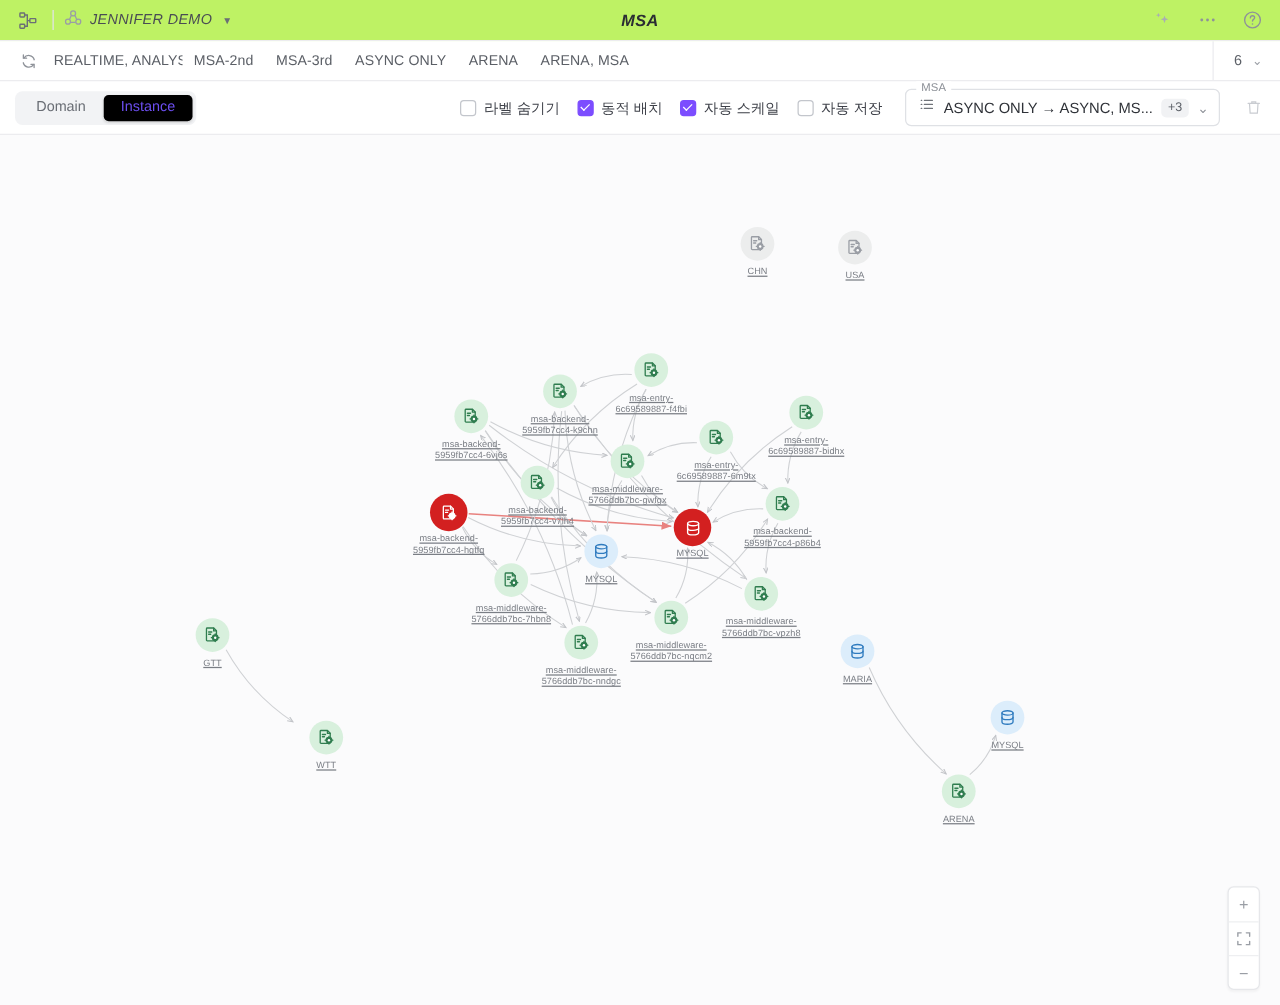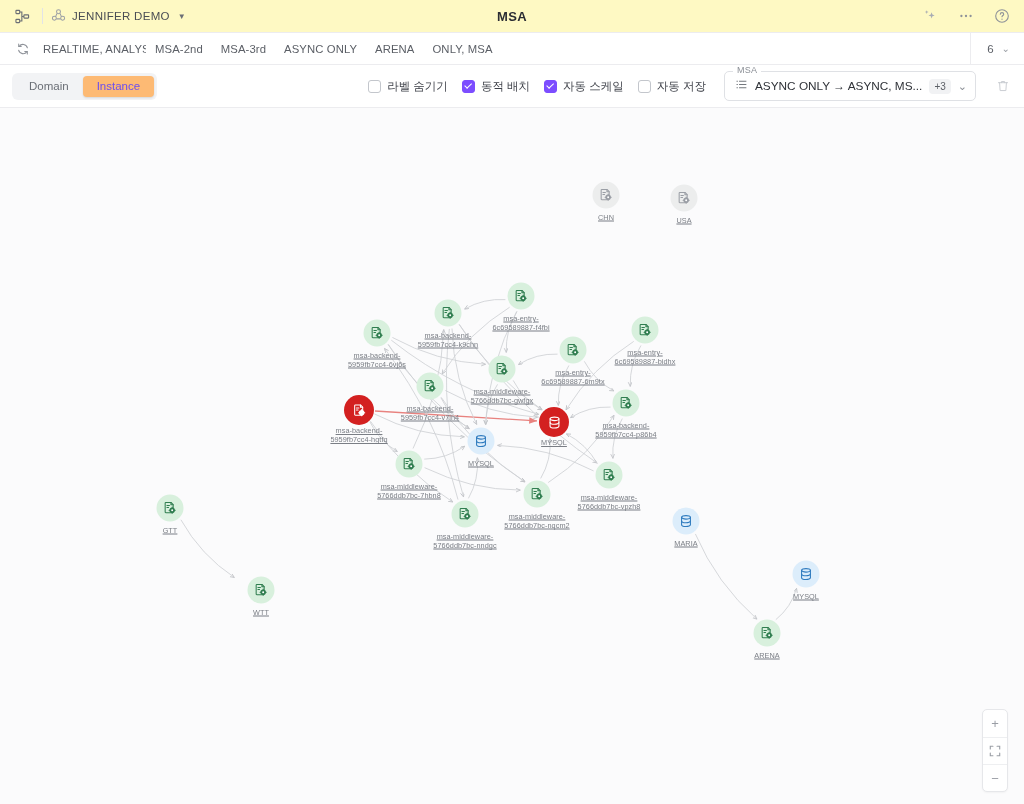--- a/index.html
+++ b/index.html
@@ -10,22 +10,23 @@
     overflow: hidden;
     -webkit-font-smoothing: antialiased;
   }
 
   
   .header {
     height: 33px;
     display: flex; align-items: center;
     padding: 0 10px;
     border-bottom: 1px solid #ececef;
-    background: #fef9c3;
+    background: #bef264;
     position: relative;
+    font-style: italic;
   }
   .hdr-icon-btn {
     width: 24px; height: 24px;
     display: flex; align-items: center; justify-content: center;
     color: #6b6f76;
   }
   .hdr-divider {
     width: 1px; height: 16px; background: #e2e3e7; margin: 0 8px;
   }
   .workspace {
@@ -68,21 +69,21 @@
     padding: 0 10px 0 12px; border-bottom: 1px solid #ececef; background: #fff;
   }
   .segmented {
     display: flex; background: #f2f3f5; border-radius: 6px; padding: 3px;
     height: 27px; align-items: center;
   }
   .seg {
     font-size: 11.5px; color: #6a6e75; padding: 4px 14px; border-radius: 4px;
     line-height: 13px;
   }
-  .seg.active { background: #fdba74; color: #6c4ef0; box-shadow: 0 1px 2px rgba(0,0,0,.12); }
+  .seg.active { background: #000000; color: #6c4ef0; box-shadow: 0 1px 2px rgba(0,0,0,.12); }
 
   .ctrl-right { margin-left: auto; display: flex; align-items: center; gap: 14px; }
   .chk { display: flex; align-items: center; gap: 6px; font-size: 11.5px; color: #3e4149; }
   .box {
     width: 13px; height: 13px; border-radius: 3px;
     border: 1.4px solid #c3c6cc; background: #fff;
     display: flex; align-items: center; justify-content: center;
   }
   .box.on { background: #7c4dff; border-color: #7c4dff; }
   .box.on::after {
@@ -205,21 +206,21 @@
         <path d="M3 9.4A5.2 5.2 0 0 0 12.4 11"></path>
       <path d="M3.1 2.3v2.9h2.9M12.9 13.7v-2.9h-2.9"></path>
     </svg>
   </div>
   <div class="tabs">
     <div class="tab first">REALTIME, ANALYSIS</div>
     <div class="tab">MSA-2nd</div>
     <div class="tab">MSA-3rd</div>
     <div class="tab">ASYNC ONLY</div>
     <div class="tab">ARENA</div>
-    <div class="tab">ONLY, MSA</div>
+    <div class="tab">ARENA, MSA</div>
   </div>
   <div class="tabbar-right">
     <span>6</span>
     <span style="font-size:10px;color:#9a9ea5;">⌄</span>
   </div>
 </div>
 
 <div class="controlbar">
   <div class="segmented">
     <div class="seg">Domain</div>

